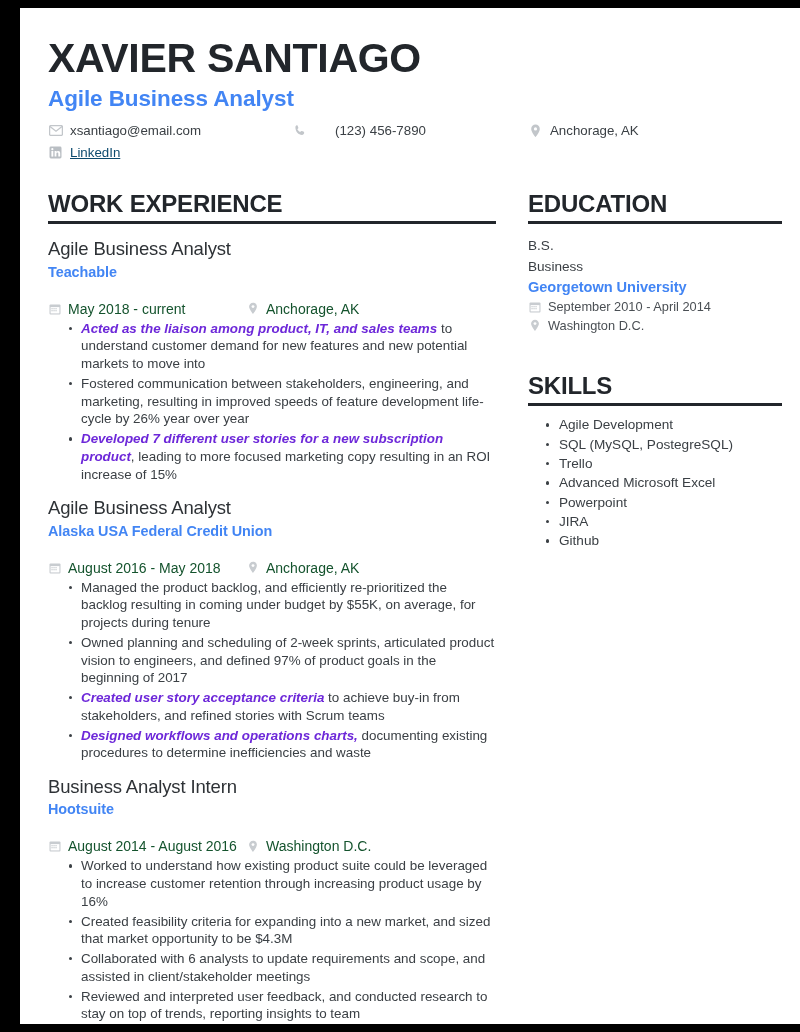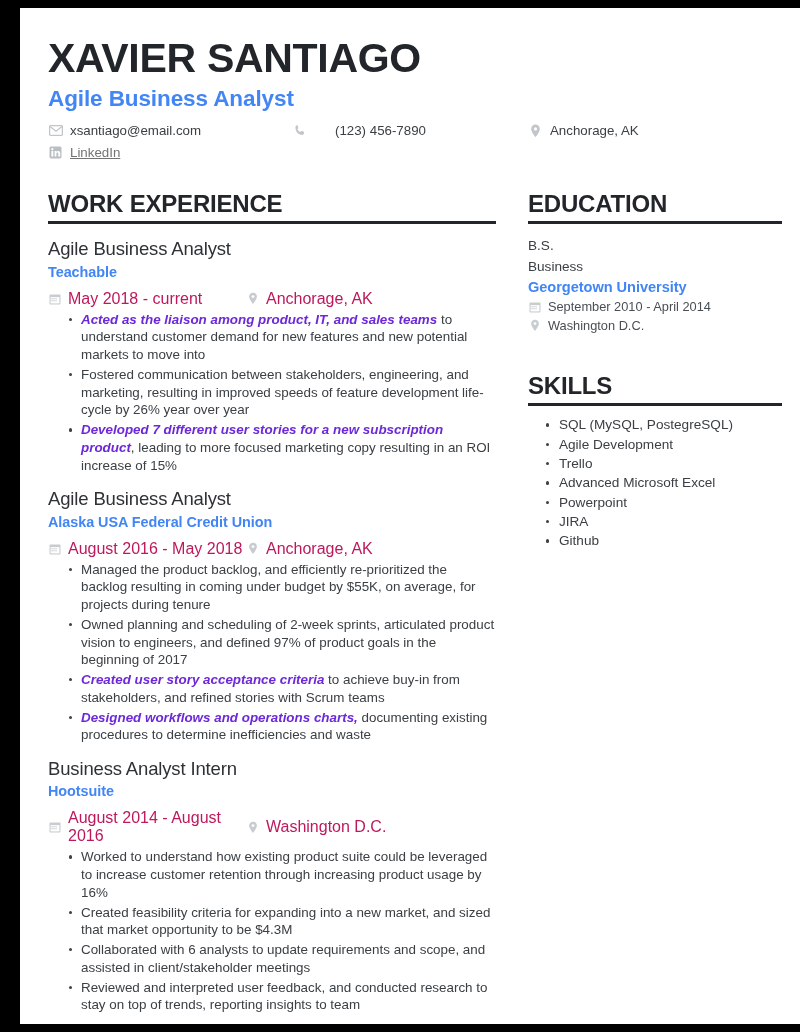--- a/index.html
+++ b/index.html
@@ -67,21 +67,21 @@
     width: 15px;
     height: 13px;
     margin-right: 7px;
     flex: none;
     display: inline-flex;
     align-items: center;
     justify-content: center;
     color: #c2c6ca;
   }
   .link-blue {
-    color: #737373;
+    color: #0c4a6e;
     font-size: 13.3px;
   }
   .c-linkedin .ico { color: #b9bec3; }
 
   
   .cols {
     display: flex;
     margin-top: 24px;
   }
   .col-left  { width: 462px; padding-left: 6px; }
@@ -115,23 +115,23 @@
   .job-company {
     font-size: 14.4px;
     font-weight: bold;
     color: #4285f4;
     margin-top: 3px;
     letter-spacing: -0.05px;
   }
   .job-meta {
     display: flex;
     align-items: center;
-    margin-top: 10px;
-    font-size: 16px;
-    color: #be185d;
+    margin-top: 21px;
+    font-size: 14px;
+    color: #14532d;
   }
   .meta-item { display: flex; align-items: center; }
   .meta-date { width: 198px; }
   .meta-item .ico {
     width: 14px;
     height: 13px;
     margin-right: 6px;
     flex: none;
     display: inline-flex;
     align-items: center;
@@ -435,22 +435,22 @@
               </span>
               <span>Washington D.C.</span>
             </div>
           </div>
         </div>
 
         <div class="skills-block">
           <div class="section-title">SKILLS</div>
           <div class="section-rule"></div>
           <ul class="skills">
+              <li>Agile Development</li>
               <li>SQL (MySQL, PostegreSQL)</li>
-              <li>Agile Development</li>
               <li>Trello</li>
               <li>Advanced Microsoft Excel</li>
               <li>Powerpoint</li>
               <li>JIRA</li>
               <li>Github</li>
             </ul>
         </div>
 
       </div>
     </div>

